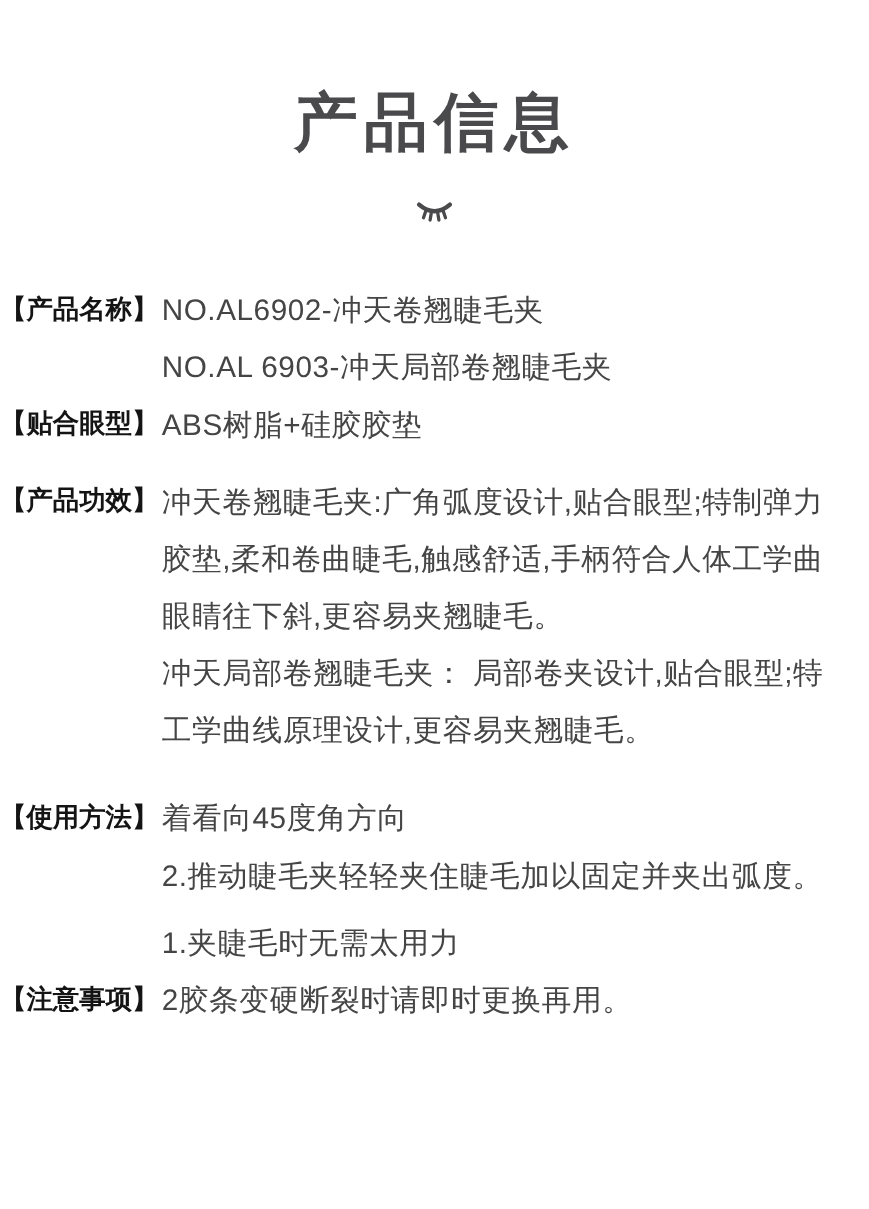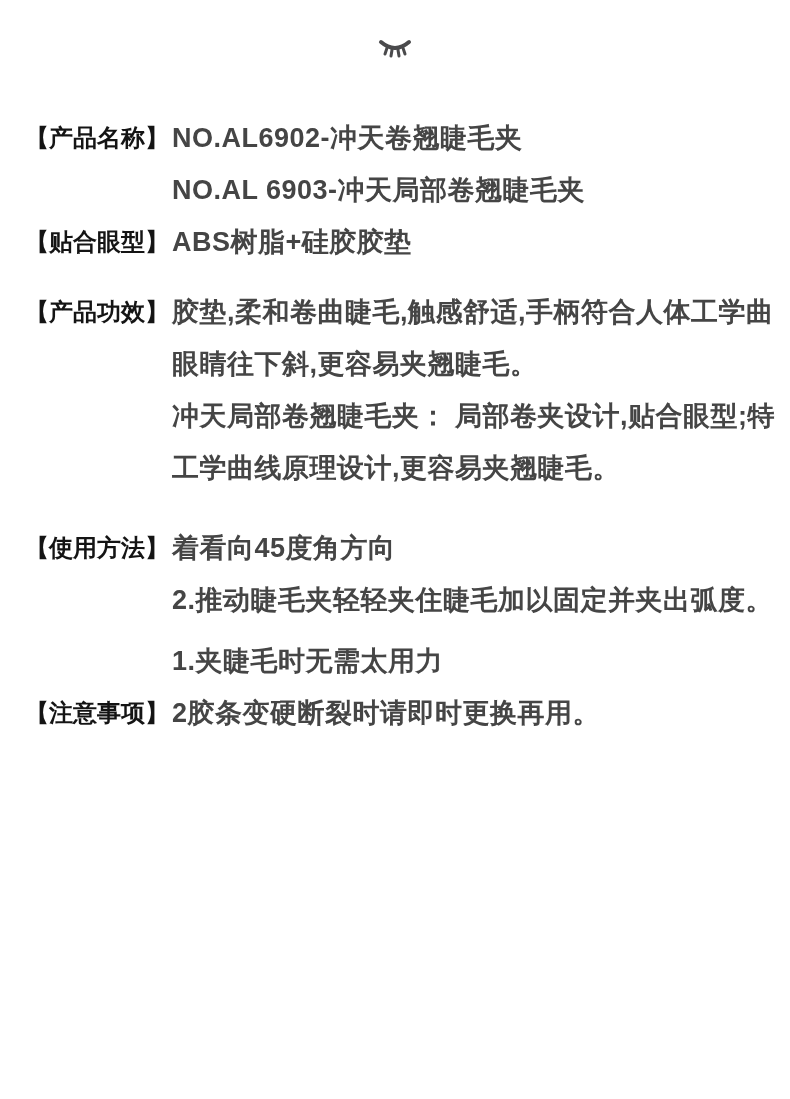--- a/index.html
+++ b/index.html
@@ -36,21 +36,20 @@
   .icon-wrap {
     margin-top: 38px;
     height: 22px;
     display: flex;
     justify-content: center;
     align-items: center;
   }
   .icon-wrap svg { display: block; }
   .sections {
     margin-top: 52px;
-    padding-left: 25px;
     padding-right: 28px;
   }
   .section {
     display: flex;
     align-items: flex-start;
   }
   .section:nth-child(2) { margin-top: 0px; }
   .section:nth-child(3) { margin-top: 18px; }
   .section:nth-child(4) { margin-top: 28px; justify-content: center; }
   .section:nth-child(5) { margin-top: 9px; align-items: flex-end; }
@@ -62,32 +61,33 @@
     line-height: 52px;
     color: var(--color-label);
     white-space: nowrap;
   }
   .content {
     flex: 1;
     min-width: 0;
   }
   .line {
     font-size: 27px;
-    font-weight: 700;
+    font-weight: 400;
     line-height: 52px;
     letter-spacing: 0.5px;
     color: var(--color-body);
     white-space: nowrap;
   }
 </style>
 </head>
 <body>
 
 <div class="page">
 
+  <h1 class="title">产品信息</h1>
 
   <div class="icon-wrap">
     <svg width="34" height="20" viewBox="0 0 34 20" aria-hidden="true">
       <path d="M3 3 Q17 15 31 3" fill="none" stroke="#4a4a4c" stroke-width="4" stroke-linecap="round"></path>
       <path d="M9 9 L7 15" fill="none" stroke="#4a4a4c" stroke-width="3" stroke-linecap="round"></path>
       <path d="M14 11 L13 17" fill="none" stroke="#4a4a4c" stroke-width="3" stroke-linecap="round"></path>
       <path d="M20 11 L21 17" fill="none" stroke="#4a4a4c" stroke-width="3" stroke-linecap="round"></path>
       <path d="M25 9 L27 15" fill="none" stroke="#4a4a4c" stroke-width="3" stroke-linecap="round"></path>
     </svg>
   </div>
@@ -104,20 +104,21 @@
   <div class="section">
     <div class="label">【贴合眼型】</div>
     <div class="content">
           <div class="line">ABS树脂+硅胶胶垫</div>
         </div>
   </div>
 
   <div class="section">
     <div class="label">【产品功效】</div>
     <div class="content">
+          <div class="line">冲天卷翘睫毛夹:广角弧度设计,贴合眼型;特制弹力</div>
           <div class="line">胶垫,柔和卷曲睫毛,触感舒适,手柄符合人体工学曲</div>
           <div class="line">眼睛往下斜,更容易夹翘睫毛。</div>
           <div class="line">冲天局部卷翘睫毛夹： 局部卷夹设计,贴合眼型;特</div>
           <div class="line">工学曲线原理设计,更容易夹翘睫毛。</div>
         </div>
   </div>
 
   <div class="section">
     <div class="label">【使用方法】</div>
     <div class="content">

